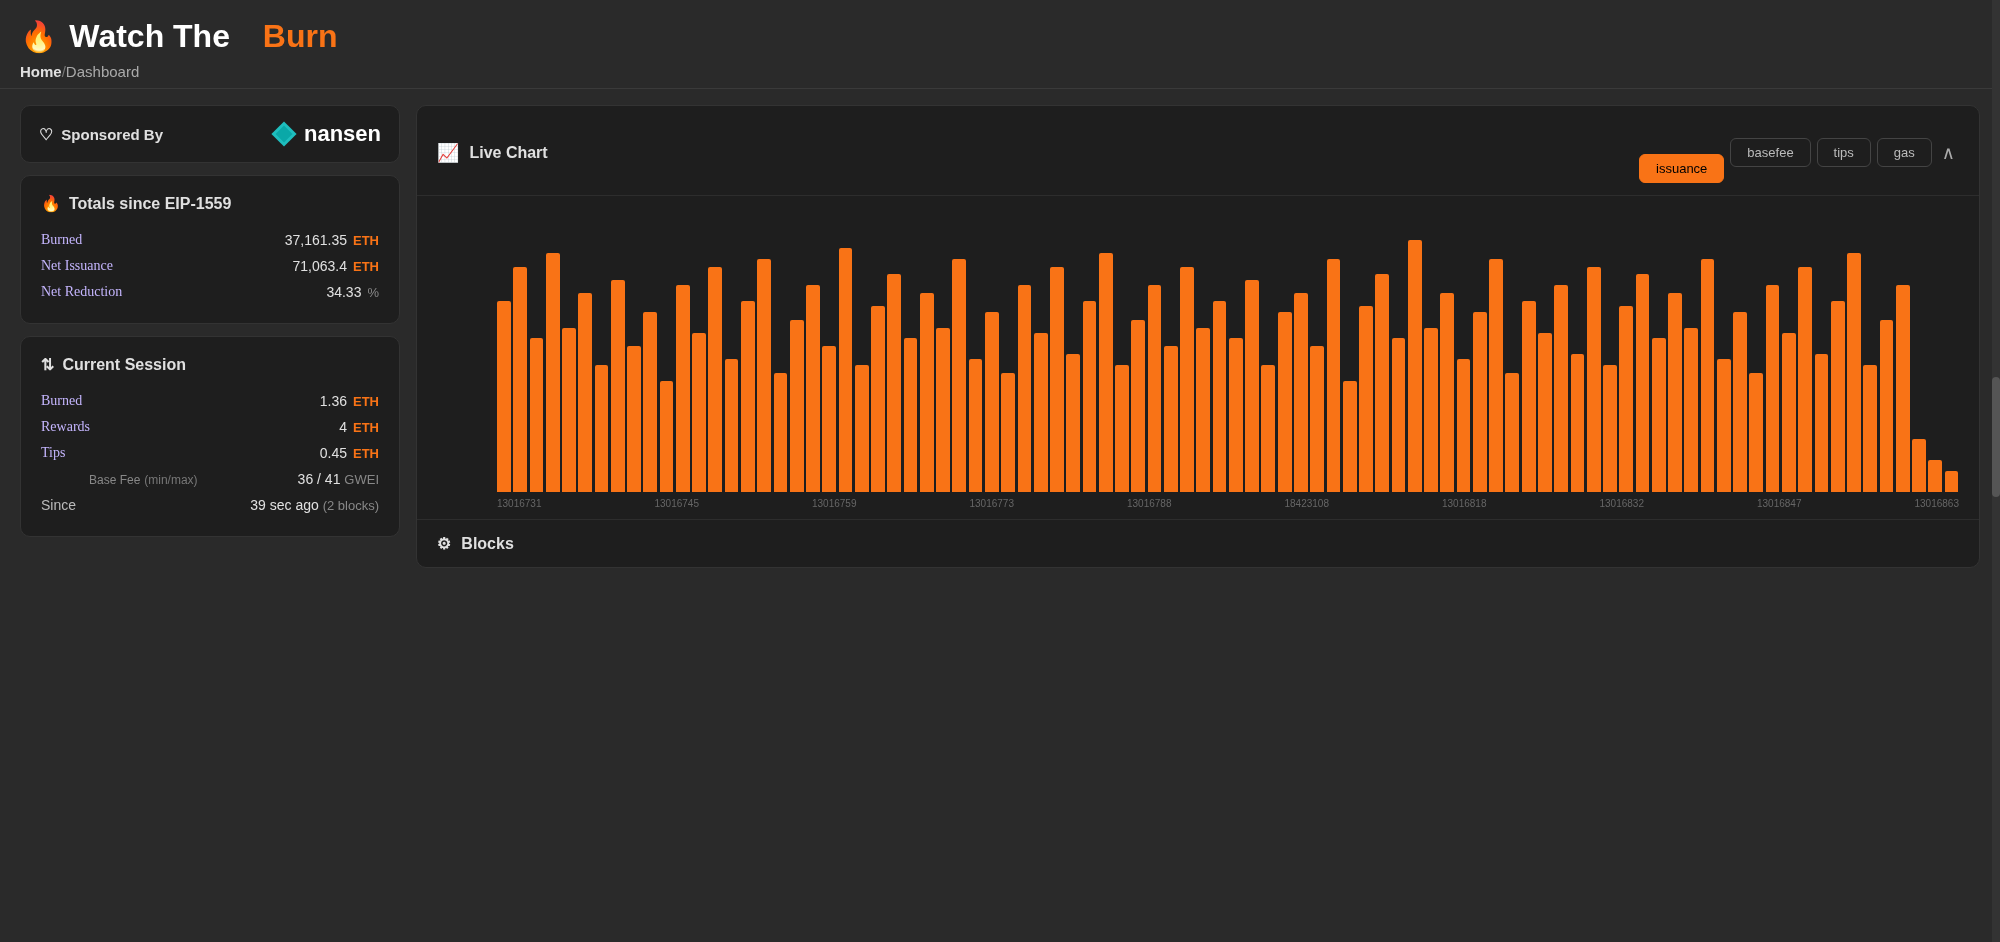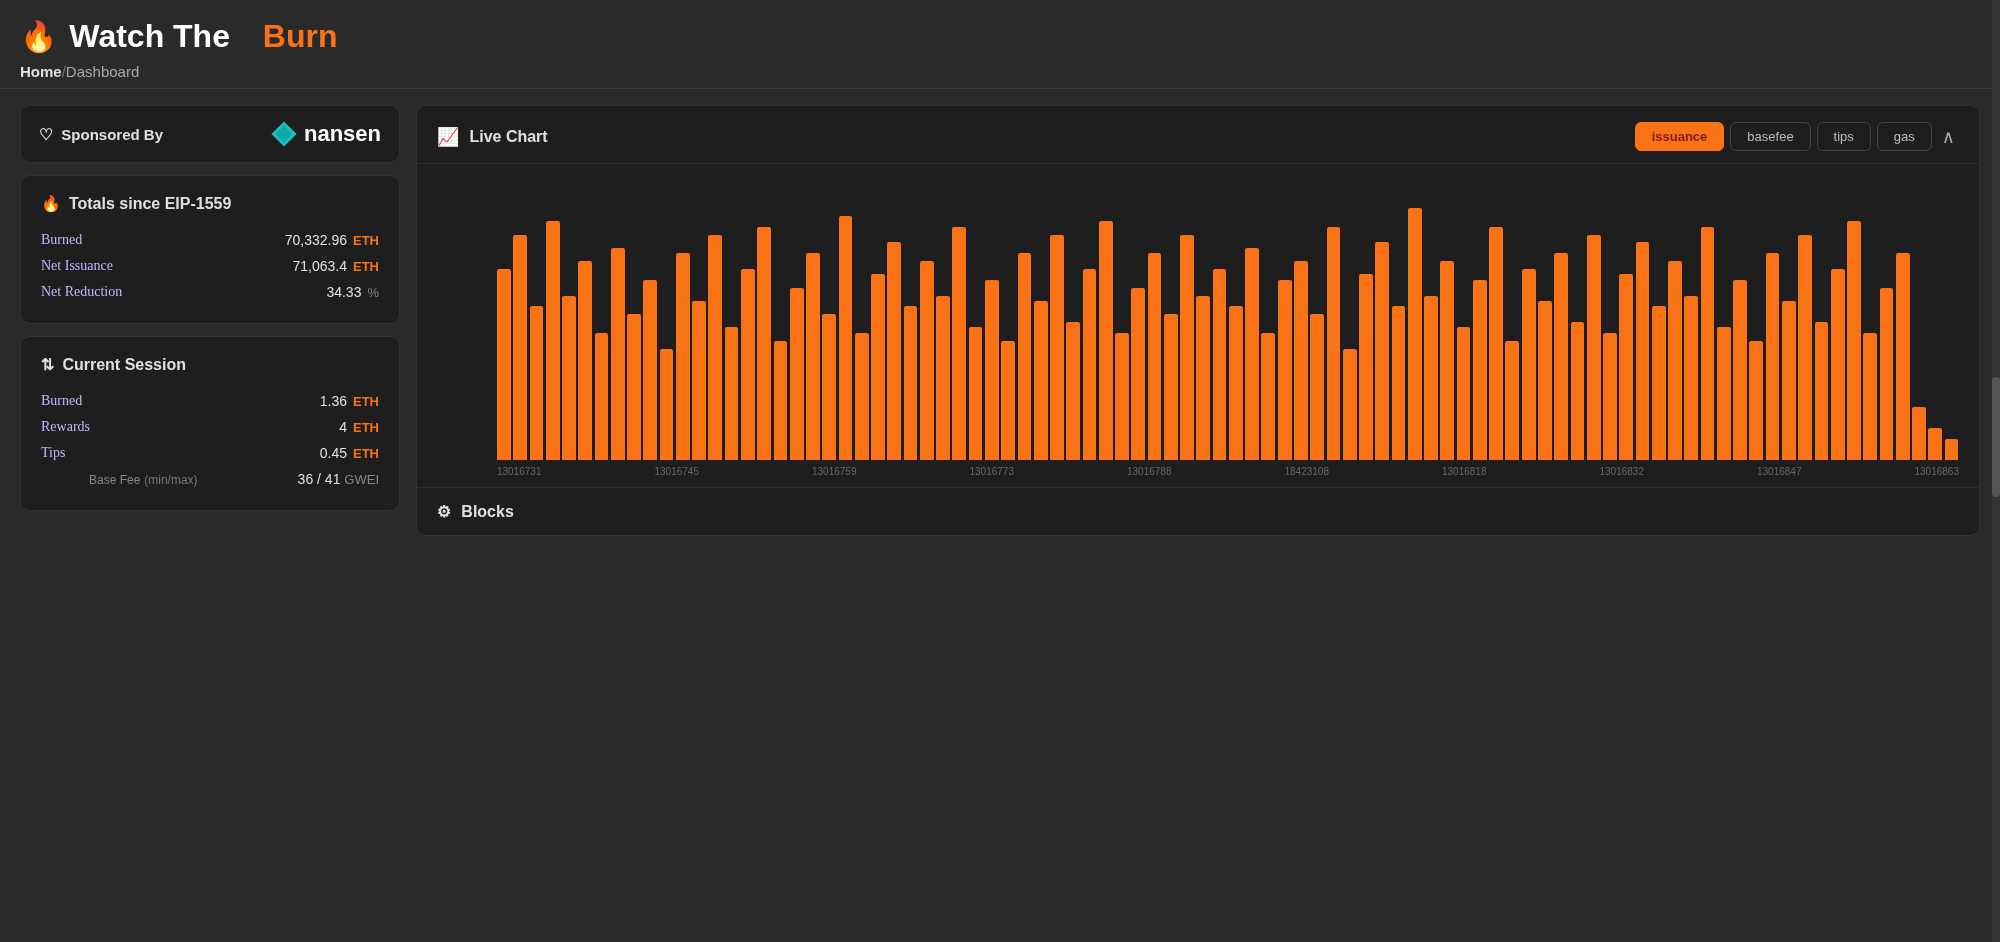--- a/index.html
+++ b/index.html
@@ -187,22 +187,23 @@
       border-radius: 6px;
       border: 1px solid #444;
       background: transparent;
       color: #bbb;
       font-size: 13px;
       cursor: pointer;
     }
     .chart-btn.active {
       background: #f97316;
       border-color: #f97316;
-      color: #7f1d1d;
-      font-weight: 700;
+      color: #000000;
+      font-weight: 400;
+      margin-top: 32px;
     }
     .collapse-btn {
       background: transparent;
       border: none;
       color: #aaa;
       cursor: pointer;
       font-size: 18px;
       padding: 0 4px;
     }
 
@@ -325,21 +326,21 @@
     </div>
 
     <div class="card">
       <div class="section-title">
         <span class="section-icon">🔥</span>
         <span>Totals since EIP-1559</span>
       </div>
       <div class="stat-row">
         <span class="stat-label">Burned</span>
         <span class="stat-value">
-          <span>70,332.96</span>
+          <span>37,161.35</span>
           <span class="stat-unit">ETH</span>
         </span>
       </div>
       <div class="stat-row">
         <span class="stat-label">Net Issuance</span>
         <span class="stat-value">
           <span>71,063.4</span>
           <span class="stat-unit">ETH</span>
         </span>
       </div>
@@ -380,20 +381,27 @@
       </div>
       <div class="base-fee-row">
         <span class="base-fee-label">
           <span>Base Fee</span> <span style="color:#777;font-size:12px;">(min/max)</span>
         </span>
         <span class="base-fee-value">
           <span>36</span>
           <span> / </span>
           <span>41</span>
           <span class="stat-unit-gray">GWEI</span>
+        </span>
+      </div>
+      <div class="since-row">
+        <span class="since-label">Since</span>
+        <span class="since-value">
+          <span>39 sec ago</span>
+          <span class="since-blocks"> <span>(2 blocks)</span></span>
         </span>
       </div>
     </div>
 
   </div>
 
   <div style="flex:1; display:flex; flex-direction:column; gap:12px;">
 
     <div class="chart-panel">
       <div class="chart-header">

